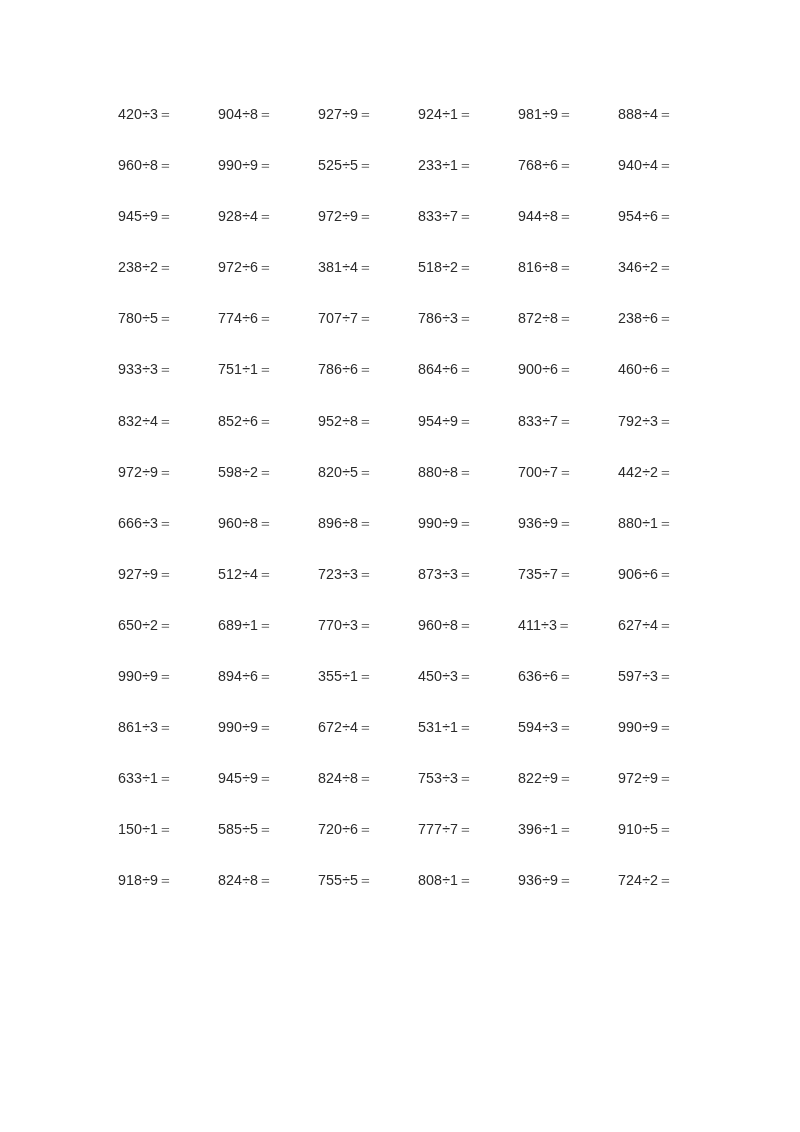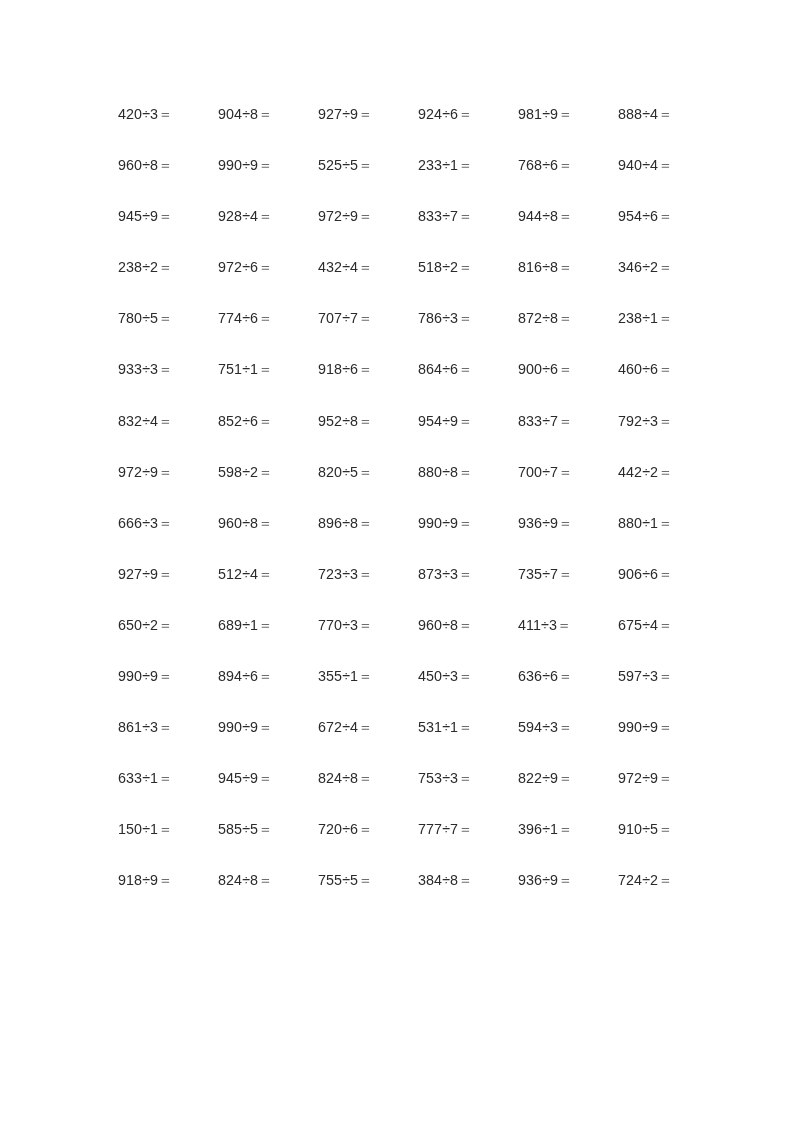--- a/index.html
+++ b/index.html
@@ -64,21 +64,21 @@
 </style>
 </head>
 <body>
 
 <div id="worksheet-page">
   <div id="problem-grid">
       <div class="problem-row">
         <div class="problem-cell"><span class="op-expr">420÷3</span><span class="op-equals">＝</span></div>
         <div class="problem-cell"><span class="op-expr">904÷8</span><span class="op-equals">＝</span></div>
         <div class="problem-cell"><span class="op-expr">927÷9</span><span class="op-equals">＝</span></div>
-        <div class="problem-cell"><span class="op-expr">924÷6</span><span class="op-equals">＝</span></div>
+        <div class="problem-cell"><span class="op-expr">924÷1</span><span class="op-equals">＝</span></div>
         <div class="problem-cell"><span class="op-expr">981÷9</span><span class="op-equals">＝</span></div>
         <div class="problem-cell"><span class="op-expr">888÷4</span><span class="op-equals">＝</span></div>
       </div>
       <div class="problem-row">
         <div class="problem-cell"><span class="op-expr">960÷8</span><span class="op-equals">＝</span></div>
         <div class="problem-cell"><span class="op-expr">990÷9</span><span class="op-equals">＝</span></div>
         <div class="problem-cell"><span class="op-expr">525÷5</span><span class="op-equals">＝</span></div>
         <div class="problem-cell"><span class="op-expr">233÷1</span><span class="op-equals">＝</span></div>
         <div class="problem-cell"><span class="op-expr">768÷6</span><span class="op-equals">＝</span></div>
         <div class="problem-cell"><span class="op-expr">940÷4</span><span class="op-equals">＝</span></div>
@@ -87,37 +87,37 @@
         <div class="problem-cell"><span class="op-expr">945÷9</span><span class="op-equals">＝</span></div>
         <div class="problem-cell"><span class="op-expr">928÷4</span><span class="op-equals">＝</span></div>
         <div class="problem-cell"><span class="op-expr">972÷9</span><span class="op-equals">＝</span></div>
         <div class="problem-cell"><span class="op-expr">833÷7</span><span class="op-equals">＝</span></div>
         <div class="problem-cell"><span class="op-expr">944÷8</span><span class="op-equals">＝</span></div>
         <div class="problem-cell"><span class="op-expr">954÷6</span><span class="op-equals">＝</span></div>
       </div>
       <div class="problem-row">
         <div class="problem-cell"><span class="op-expr">238÷2</span><span class="op-equals">＝</span></div>
         <div class="problem-cell"><span class="op-expr">972÷6</span><span class="op-equals">＝</span></div>
-        <div class="problem-cell"><span class="op-expr">432÷4</span><span class="op-equals">＝</span></div>
+        <div class="problem-cell"><span class="op-expr">381÷4</span><span class="op-equals">＝</span></div>
         <div class="problem-cell"><span class="op-expr">518÷2</span><span class="op-equals">＝</span></div>
         <div class="problem-cell"><span class="op-expr">816÷8</span><span class="op-equals">＝</span></div>
         <div class="problem-cell"><span class="op-expr">346÷2</span><span class="op-equals">＝</span></div>
       </div>
       <div class="problem-row">
         <div class="problem-cell"><span class="op-expr">780÷5</span><span class="op-equals">＝</span></div>
         <div class="problem-cell"><span class="op-expr">774÷6</span><span class="op-equals">＝</span></div>
         <div class="problem-cell"><span class="op-expr">707÷7</span><span class="op-equals">＝</span></div>
         <div class="problem-cell"><span class="op-expr">786÷3</span><span class="op-equals">＝</span></div>
         <div class="problem-cell"><span class="op-expr">872÷8</span><span class="op-equals">＝</span></div>
-        <div class="problem-cell"><span class="op-expr">238÷1</span><span class="op-equals">＝</span></div>
+        <div class="problem-cell"><span class="op-expr">238÷6</span><span class="op-equals">＝</span></div>
       </div>
       <div class="problem-row">
         <div class="problem-cell"><span class="op-expr">933÷3</span><span class="op-equals">＝</span></div>
         <div class="problem-cell"><span class="op-expr">751÷1</span><span class="op-equals">＝</span></div>
-        <div class="problem-cell"><span class="op-expr">918÷6</span><span class="op-equals">＝</span></div>
+        <div class="problem-cell"><span class="op-expr">786÷6</span><span class="op-equals">＝</span></div>
         <div class="problem-cell"><span class="op-expr">864÷6</span><span class="op-equals">＝</span></div>
         <div class="problem-cell"><span class="op-expr">900÷6</span><span class="op-equals">＝</span></div>
         <div class="problem-cell"><span class="op-expr">460÷6</span><span class="op-equals">＝</span></div>
       </div>
       <div class="problem-row">
         <div class="problem-cell"><span class="op-expr">832÷4</span><span class="op-equals">＝</span></div>
         <div class="problem-cell"><span class="op-expr">852÷6</span><span class="op-equals">＝</span></div>
         <div class="problem-cell"><span class="op-expr">952÷8</span><span class="op-equals">＝</span></div>
         <div class="problem-cell"><span class="op-expr">954÷9</span><span class="op-equals">＝</span></div>
         <div class="problem-cell"><span class="op-expr">833÷7</span><span class="op-equals">＝</span></div>
@@ -146,21 +146,21 @@
         <div class="problem-cell"><span class="op-expr">873÷3</span><span class="op-equals">＝</span></div>
         <div class="problem-cell"><span class="op-expr">735÷7</span><span class="op-equals">＝</span></div>
         <div class="problem-cell"><span class="op-expr">906÷6</span><span class="op-equals">＝</span></div>
       </div>
       <div class="problem-row">
         <div class="problem-cell"><span class="op-expr">650÷2</span><span class="op-equals">＝</span></div>
         <div class="problem-cell"><span class="op-expr">689÷1</span><span class="op-equals">＝</span></div>
         <div class="problem-cell"><span class="op-expr">770÷3</span><span class="op-equals">＝</span></div>
         <div class="problem-cell"><span class="op-expr">960÷8</span><span class="op-equals">＝</span></div>
         <div class="problem-cell"><span class="op-expr">411÷3</span><span class="op-equals">＝</span></div>
-        <div class="problem-cell"><span class="op-expr">675÷4</span><span class="op-equals">＝</span></div>
+        <div class="problem-cell"><span class="op-expr">627÷4</span><span class="op-equals">＝</span></div>
       </div>
       <div class="problem-row">
         <div class="problem-cell"><span class="op-expr">990÷9</span><span class="op-equals">＝</span></div>
         <div class="problem-cell"><span class="op-expr">894÷6</span><span class="op-equals">＝</span></div>
         <div class="problem-cell"><span class="op-expr">355÷1</span><span class="op-equals">＝</span></div>
         <div class="problem-cell"><span class="op-expr">450÷3</span><span class="op-equals">＝</span></div>
         <div class="problem-cell"><span class="op-expr">636÷6</span><span class="op-equals">＝</span></div>
         <div class="problem-cell"><span class="op-expr">597÷3</span><span class="op-equals">＝</span></div>
       </div>
       <div class="problem-row">
@@ -184,18 +184,18 @@
         <div class="problem-cell"><span class="op-expr">585÷5</span><span class="op-equals">＝</span></div>
         <div class="problem-cell"><span class="op-expr">720÷6</span><span class="op-equals">＝</span></div>
         <div class="problem-cell"><span class="op-expr">777÷7</span><span class="op-equals">＝</span></div>
         <div class="problem-cell"><span class="op-expr">396÷1</span><span class="op-equals">＝</span></div>
         <div class="problem-cell"><span class="op-expr">910÷5</span><span class="op-equals">＝</span></div>
       </div>
       <div class="problem-row">
         <div class="problem-cell"><span class="op-expr">918÷9</span><span class="op-equals">＝</span></div>
         <div class="problem-cell"><span class="op-expr">824÷8</span><span class="op-equals">＝</span></div>
         <div class="problem-cell"><span class="op-expr">755÷5</span><span class="op-equals">＝</span></div>
-        <div class="problem-cell"><span class="op-expr">384÷8</span><span class="op-equals">＝</span></div>
+        <div class="problem-cell"><span class="op-expr">808÷1</span><span class="op-equals">＝</span></div>
         <div class="problem-cell"><span class="op-expr">936÷9</span><span class="op-equals">＝</span></div>
         <div class="problem-cell"><span class="op-expr">724÷2</span><span class="op-equals">＝</span></div>
       </div>
     </div>
 </div>
 
 </body></html>

